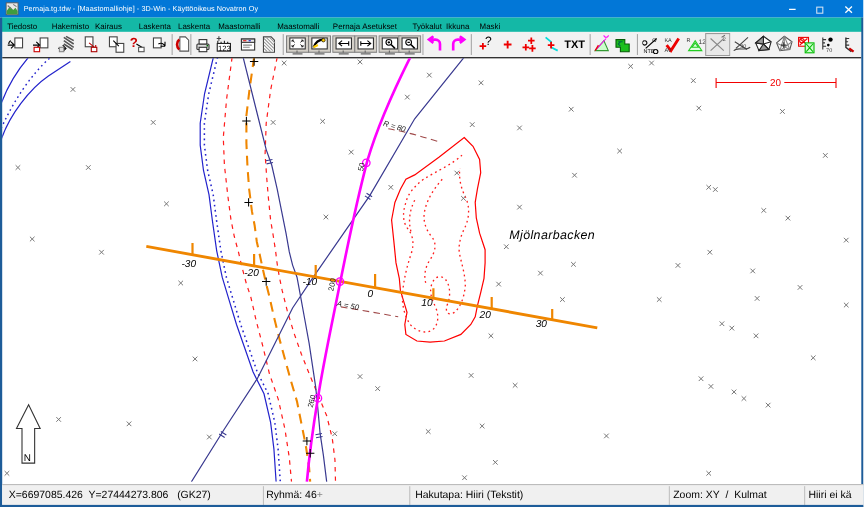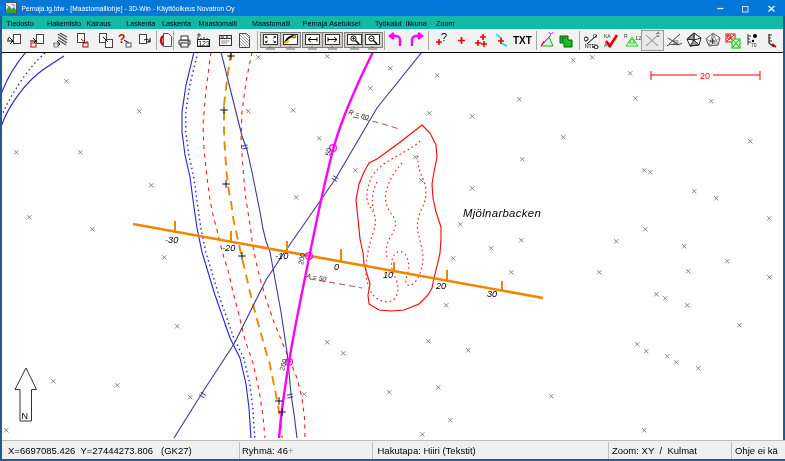--- a/index.html
+++ b/index.html
@@ -43,21 +43,21 @@
     <span class="mi" style="left:46px">Hakemisto</span>
     <span class="mi" style="left:85.4px">Kairaus</span>
     <span class="mi" style="left:125.2px">Laskenta</span>
     <span class="mi" style="left:160.9px">Laskenta</span>
     <span class="mi" style="left:197.4px">Maastomalli</span>
     <span class="mi" style="left:251px">Maastomalli</span>
     <span class="mi" style="left:301.6px">Pernaja</span>
     <span class="mi" style="left:328.3px">Asetukset</span>
     <span class="mi" style="left:374px">Työkalut</span>
     <span class="mi" style="left:404.5px">Ikkuna</span>
-    <span class="mi" style="left:435px">Zoom</span>
+    <span class="mi" style="left:435px">Maski</span>
   </div>
   <div id="toolbar">
     <span class="tsep" style="left:155px"></span>
     <span class="tsep" style="left:172px"></span>
     <span class="tsep" style="left:256px"></span>
     <span class="tsep" style="left:383px"></span>
     <span class="tsep" style="left:427px"></span>
     <span class="tsep" style="left:535px"></span>
     <span class="tsep" style="left:578px"></span>
 
@@ -443,16 +443,16 @@
   <div id="frameR"></div>
   <div id="statusbar">
     <span class="sp" style="left:6px">X=6697085.426&nbsp; Y=27444273.806&nbsp;&nbsp; (GK27)</span>
     <span class="ssep" style="left:237px"></span>
     <span class="sp" style="left:240px">Ryhmä: 46<span style="color:#888">+</span></span>
     <span class="ssep" style="left:370px"></span>
     <span class="sp" style="left:375.5px">Hakutapa: Hiiri (Tekstit)</span>
     <span class="ssep" style="left:606px"></span>
     <span class="sp" style="left:610px">Zoom: XY&nbsp; /&nbsp; Kulmat</span>
     <span class="ssep" style="left:729px"></span>
-    <span class="sp" style="left:733px">Ohje ei kä</span>
+    <span class="sp" style="left:733px">Hiiri ei kä</span>
   </div>
   <div id="frameB"></div>
 </div>
 
 </body></html>

